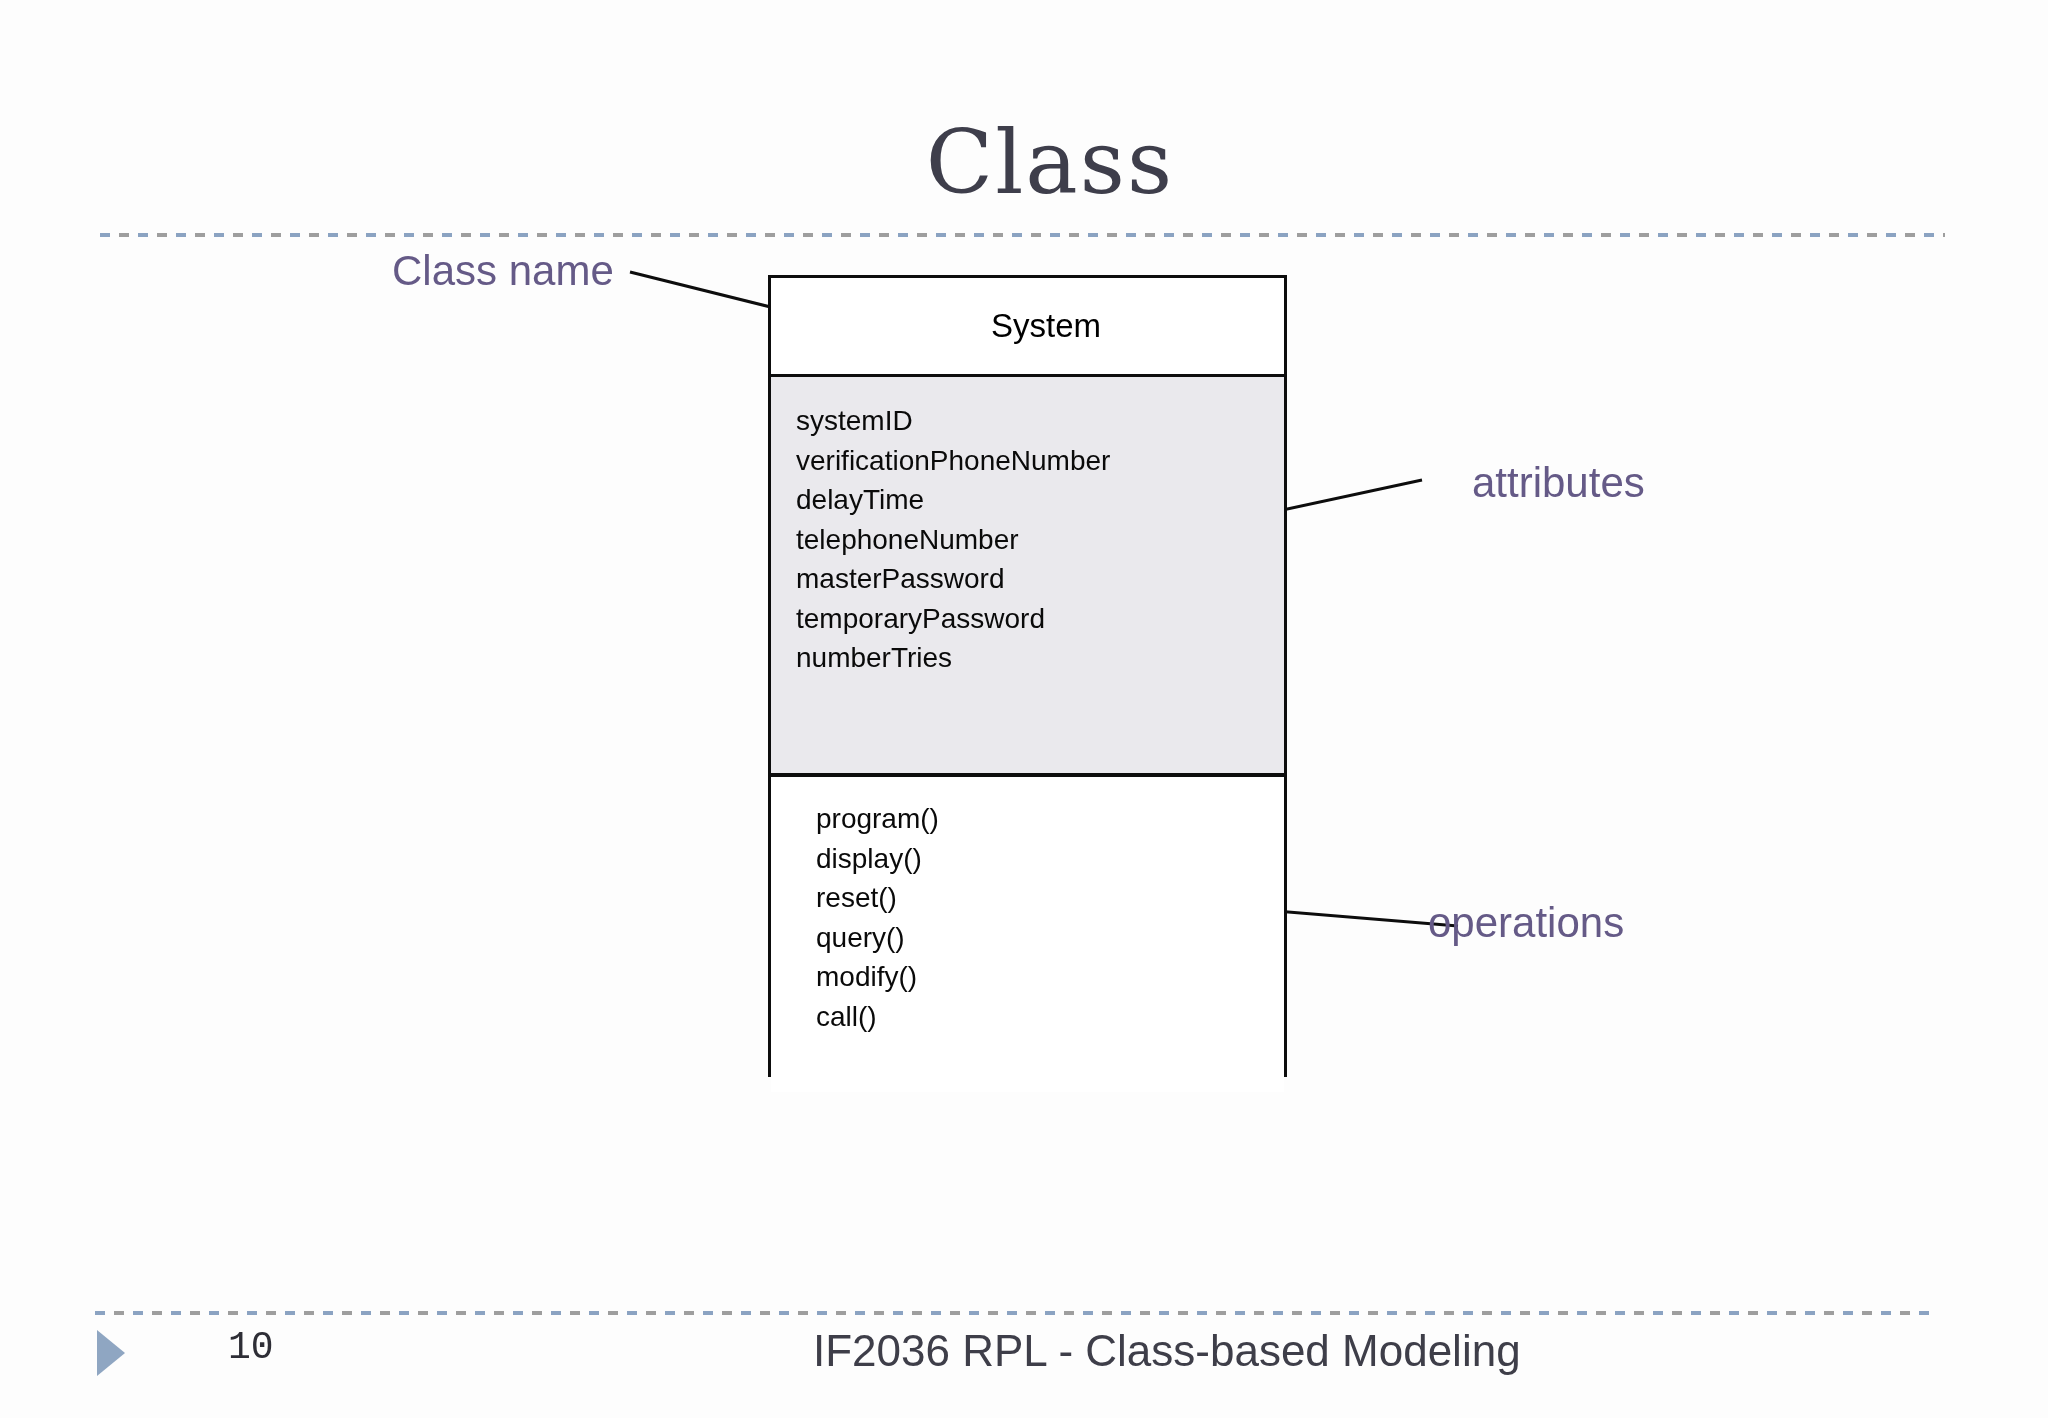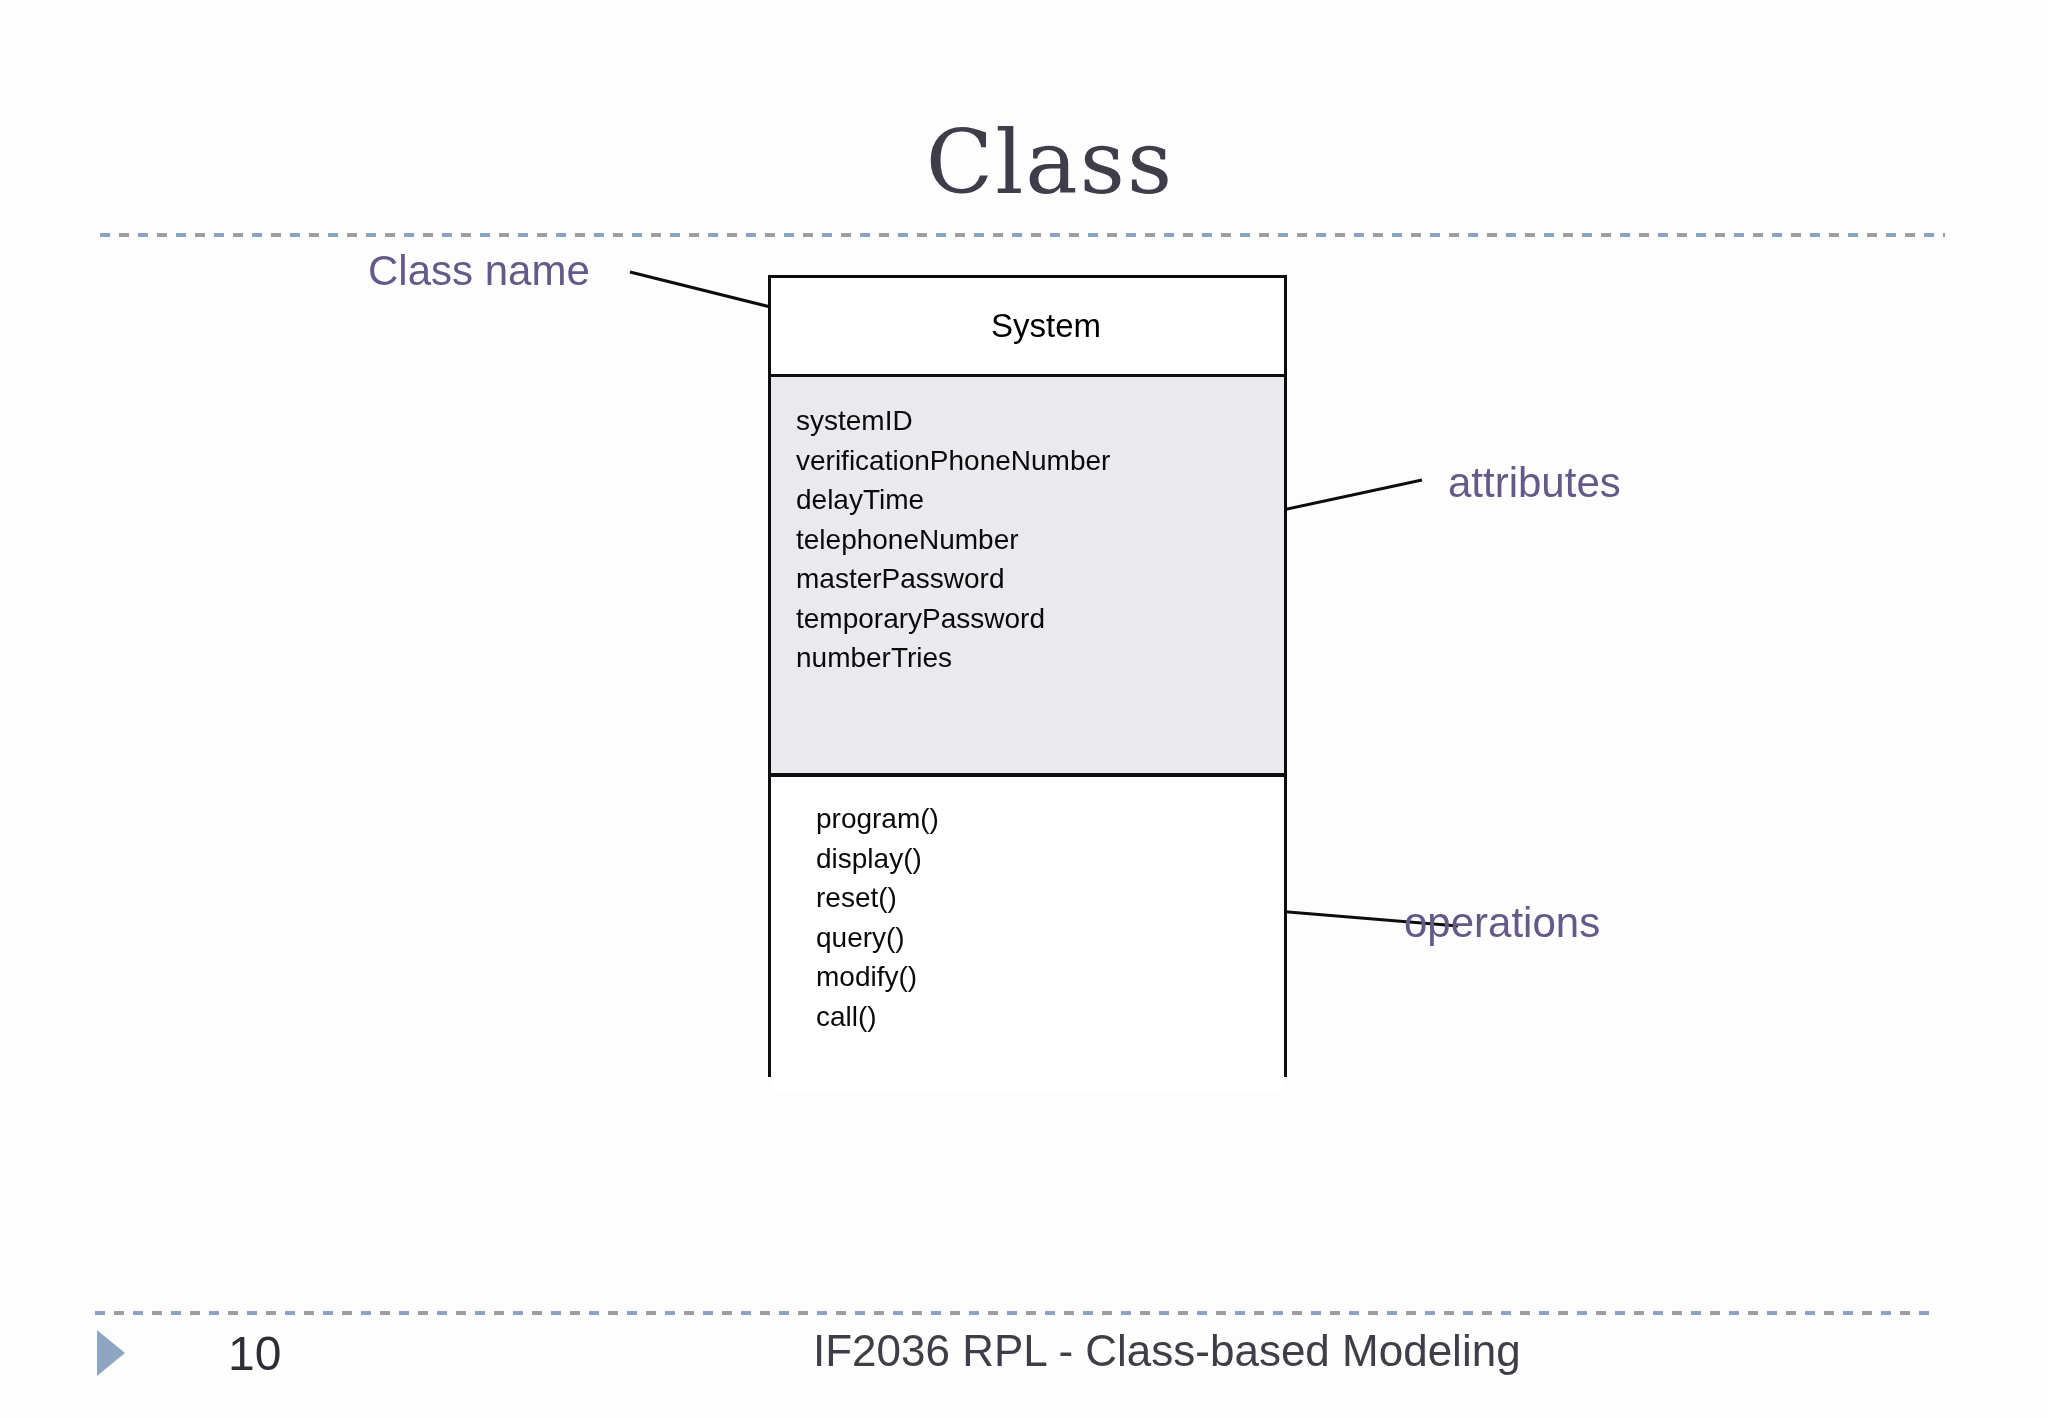--- a/index.html
+++ b/index.html
@@ -46,20 +46,21 @@
   .dash-top    { left: 100px; top: 233px;  width: 1845px; }
   .dash-bottom { left: 95px;  top: 1311px; width: 1835px; }
 
   
   .callout-label {
     position: absolute;
     color: #655a87;
     font-size: 42px;
     line-height: 1.1;
     white-space: nowrap;
+    margin-left: 24px;
   }
   .label-class-name { left: 368px;  top: 248px; }
   .label-attributes { left: 1448px; top: 460px; }
   .label-operations { left: 1404px; top: 900px; text-align: center; }
 
   
   .uml-box {
     position: absolute;
     left: 768px;
     top: 275px;
@@ -118,22 +119,23 @@
     width: 0;
     height: 0;
     border-top: 23px solid transparent;
     border-bottom: 23px solid transparent;
     border-left: 28px solid #8fa6c2;
   }
   .footer-page-number {
     position: absolute;
     left: 228px;
     top: 1326px;
-    font-size: 48px;
+    font-size: 38px;
     color: #2e2e36;
+    font-family: Liberation Mono, monospace;
   }
   .footer-text {
     position: absolute;
     left: 813px;
     top: 1326px;
     font-size: 44px;
     color: #3e3e49;
     white-space: nowrap;
   }
 </style>

